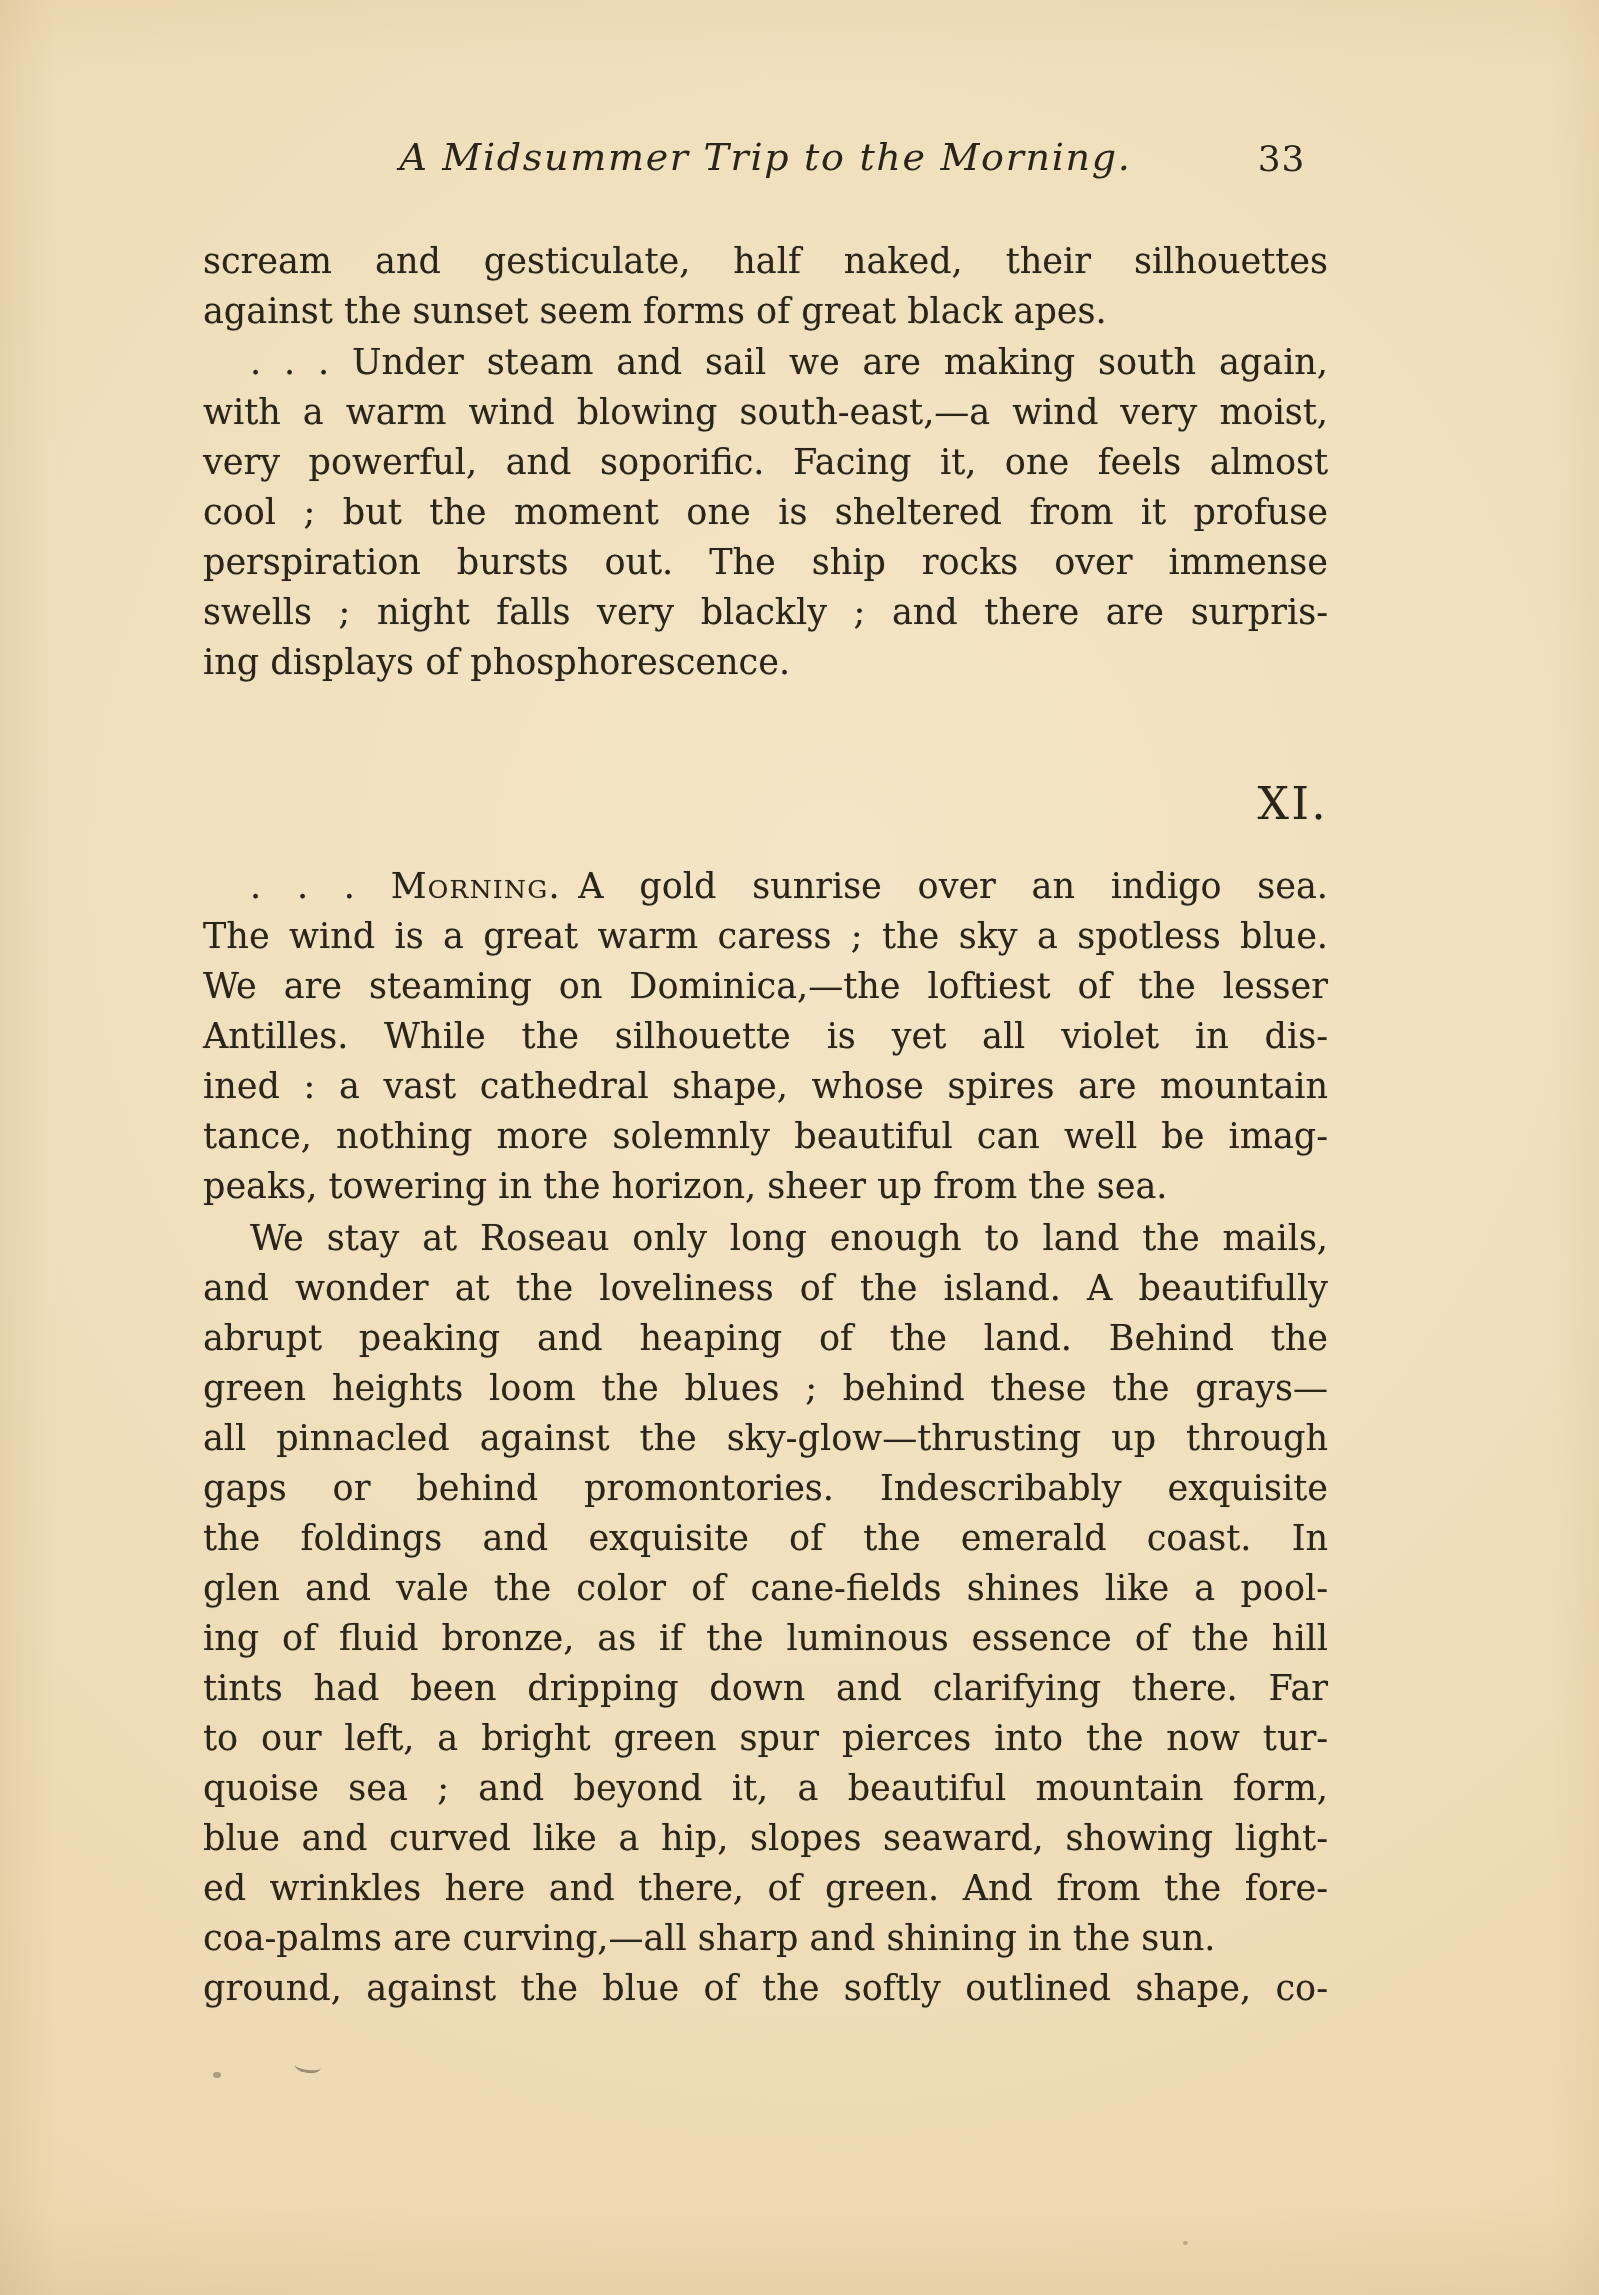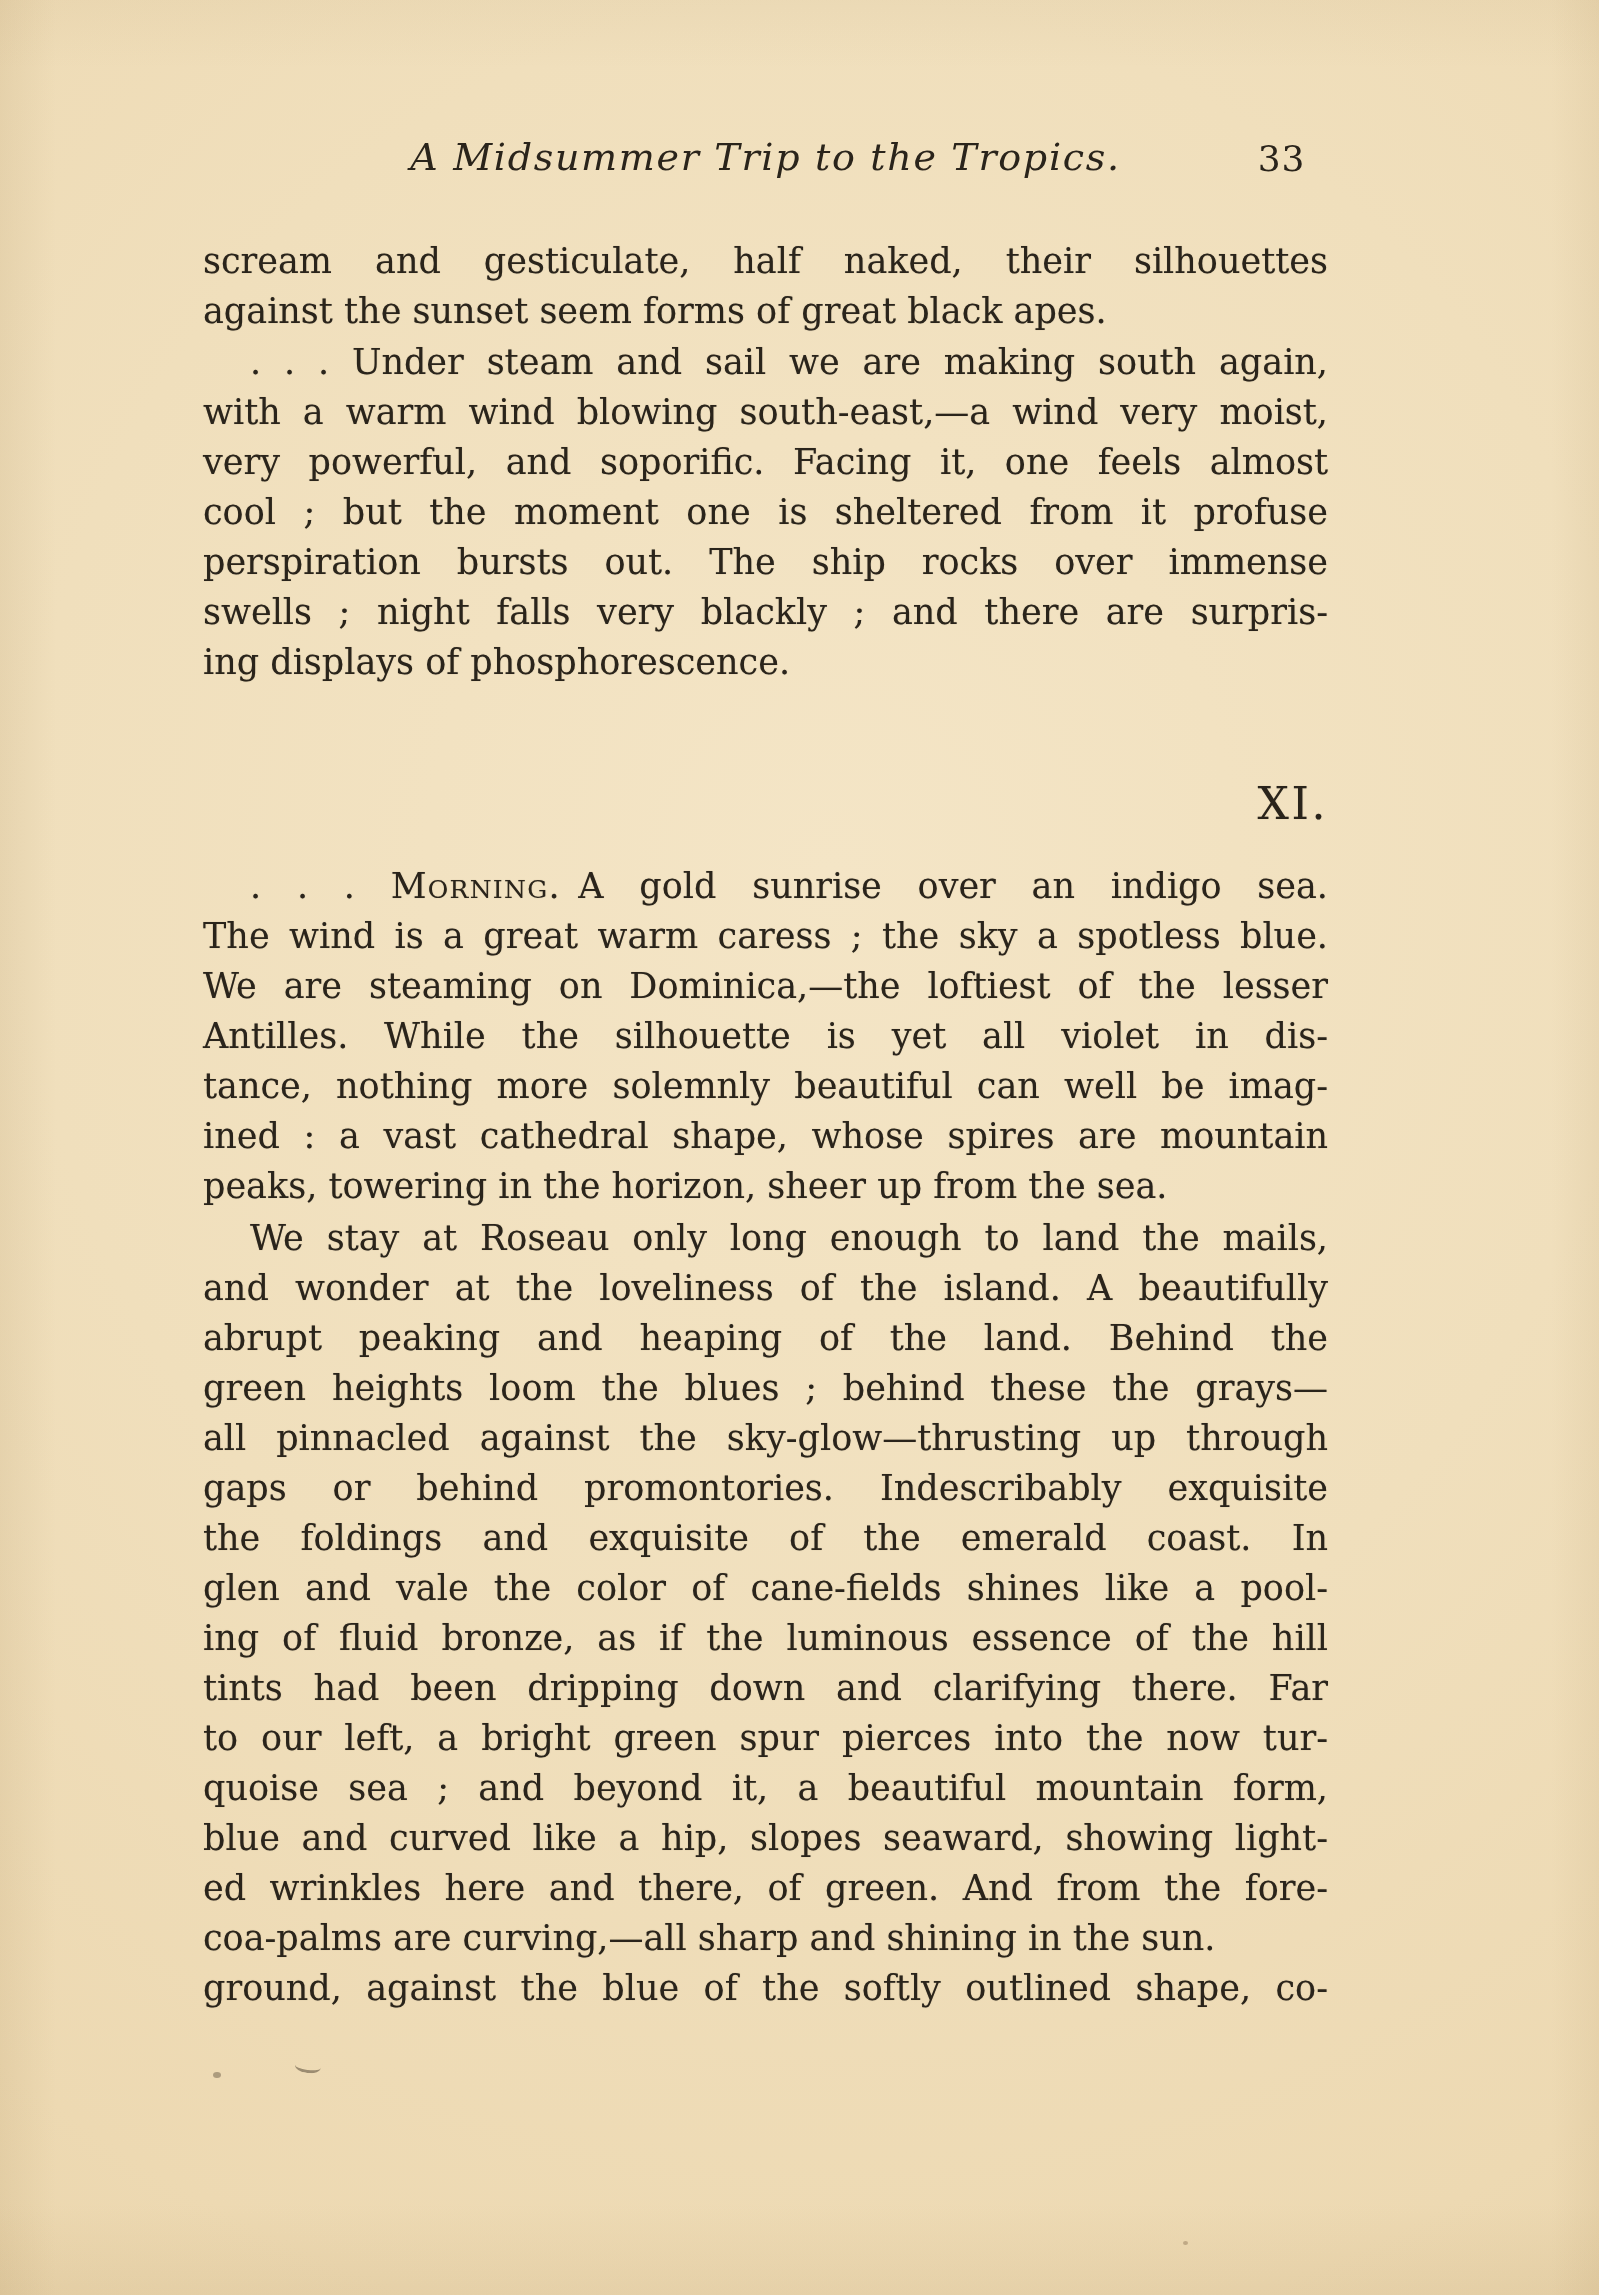--- a/index.html
+++ b/index.html
@@ -108,21 +108,21 @@
     background: rgba(140,116,84,0.45);
   }
 </style>
 </head>
 <body>
 
 <div class="page">
   <div class="textblock">
 
     <div class="running-header">
-      <span class="running-title">A Midsummer Trip to the Tropics.</span>
+      <span class="running-title">A Midsummer Trip to the Morning.</span>
       <span class="page-number">33</span>
     </div>
 
     <div class="para p1">
       <div class="line">scream and gesticulate, half naked, their silhouettes</div>
       <div class="line endp">against the sunset seem forms of great black apes.</div>
     </div>
 
     <div class="para p2">
       <div class="line indent">. . . Under steam and sail we are making south again,</div>
@@ -134,22 +134,22 @@
       <div class="line endp">ing displays of phosphorescence.</div>
     </div>
 
     <div class="section-heading">XI.</div>
 
     <div class="para p3">
       <div class="line indent"><span>. . . </span><span class="smallcaps">Morning.</span><span>A gold sunrise over an indigo sea.</span></div>
       <div class="line">The wind is a great warm caress ; the sky a spotless blue.</div>
       <div class="line">We are steaming on Dominica,—the loftiest of the lesser</div>
       <div class="line">Antilles. While the silhouette is yet all violet in dis-</div>
+      <div class="line">ined : a vast cathedral shape, whose spires are mountain</div>
       <div class="line">tance, nothing more solemnly beautiful can well be imag-</div>
-      <div class="line">ined : a vast cathedral shape, whose spires are mountain</div>
       <div class="line endp">peaks, towering in the horizon, sheer up from the sea.</div>
     </div>
 
     <div class="para p4">
       <div class="line indent">We stay at Roseau only long enough to land the mails,</div>
       <div class="line">and wonder at the loveliness of the island. A beautifully</div>
       <div class="line">abrupt peaking and heaping of the land. Behind the</div>
       <div class="line">green heights loom the blues ; behind these the grays—</div>
       <div class="line">all pinnacled against the sky-glow—thrusting up through</div>
       <div class="line">gaps or behind promontories. Indescribably exquisite</div>

